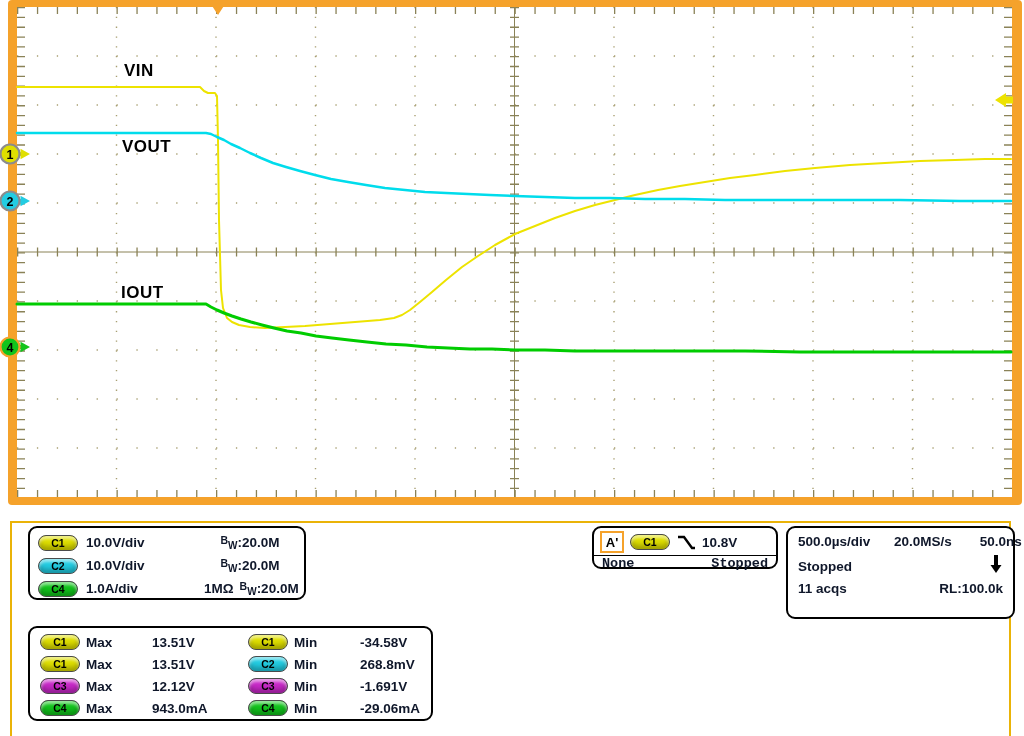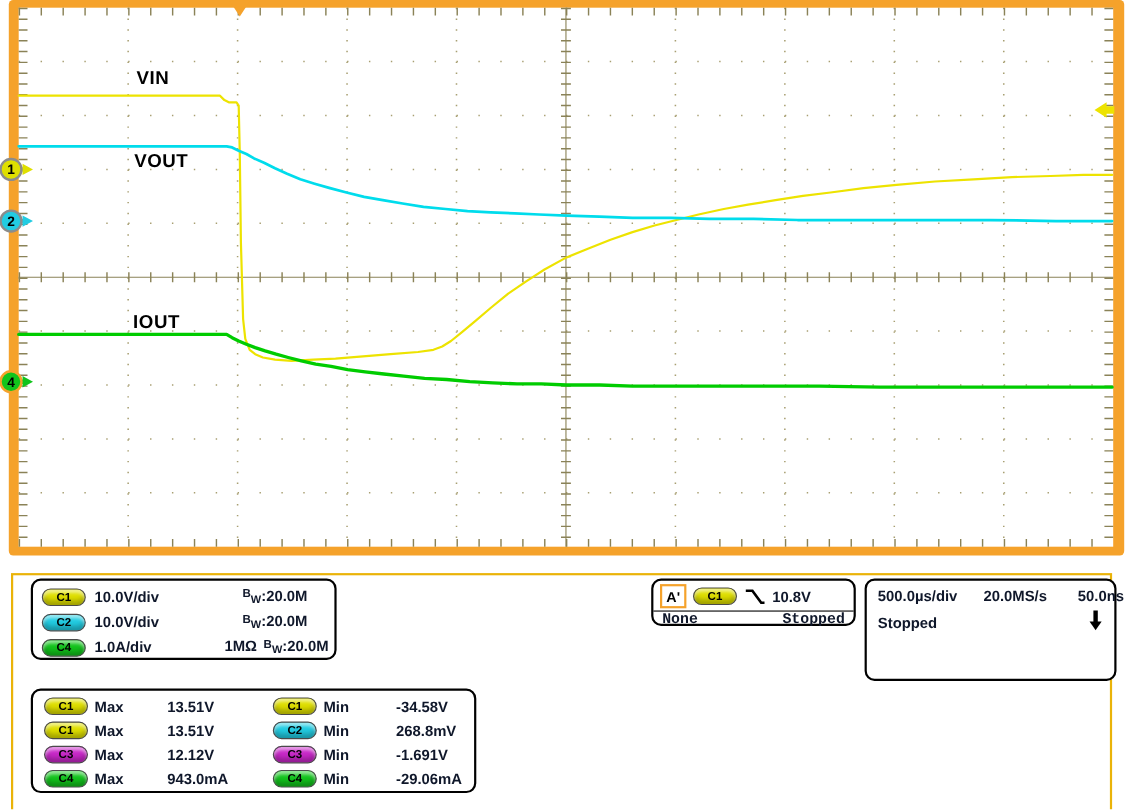--- a/index.html
+++ b/index.html
@@ -151,20 +151,24 @@
         <span class="bt c">20.0MS/s</span>
         <span class="bt r">50.0ns</span>
       </div>
       <div class="tb-row2">
         <span class="bt">Stopped</span>
         <svg width="14" height="20">
             <line x1="7" y1="1" x2="7" y2="12" stroke="#000" stroke-width="4"></line>
             <polygon points="1.5,11 12.5,11 7,19" fill="#000"></polygon>
           </svg>
       </div>
+      <div class="tb-row2">
+        <span class="bt">11 acqs</span>
+        <span class="bt">RL:100.0k</span>
+      </div>
     </div>
 
     <div class="panel meas-panel">
       <div class="m-row">
         <span class="pill" style="background: rgb(223, 223, 0);">
             <span>C1</span>
           </span>
         <span class="bt">Max</span>
         <span class="bt">13.51V</span>
         <span class="pill" style="background: rgb(223, 223, 0);">

